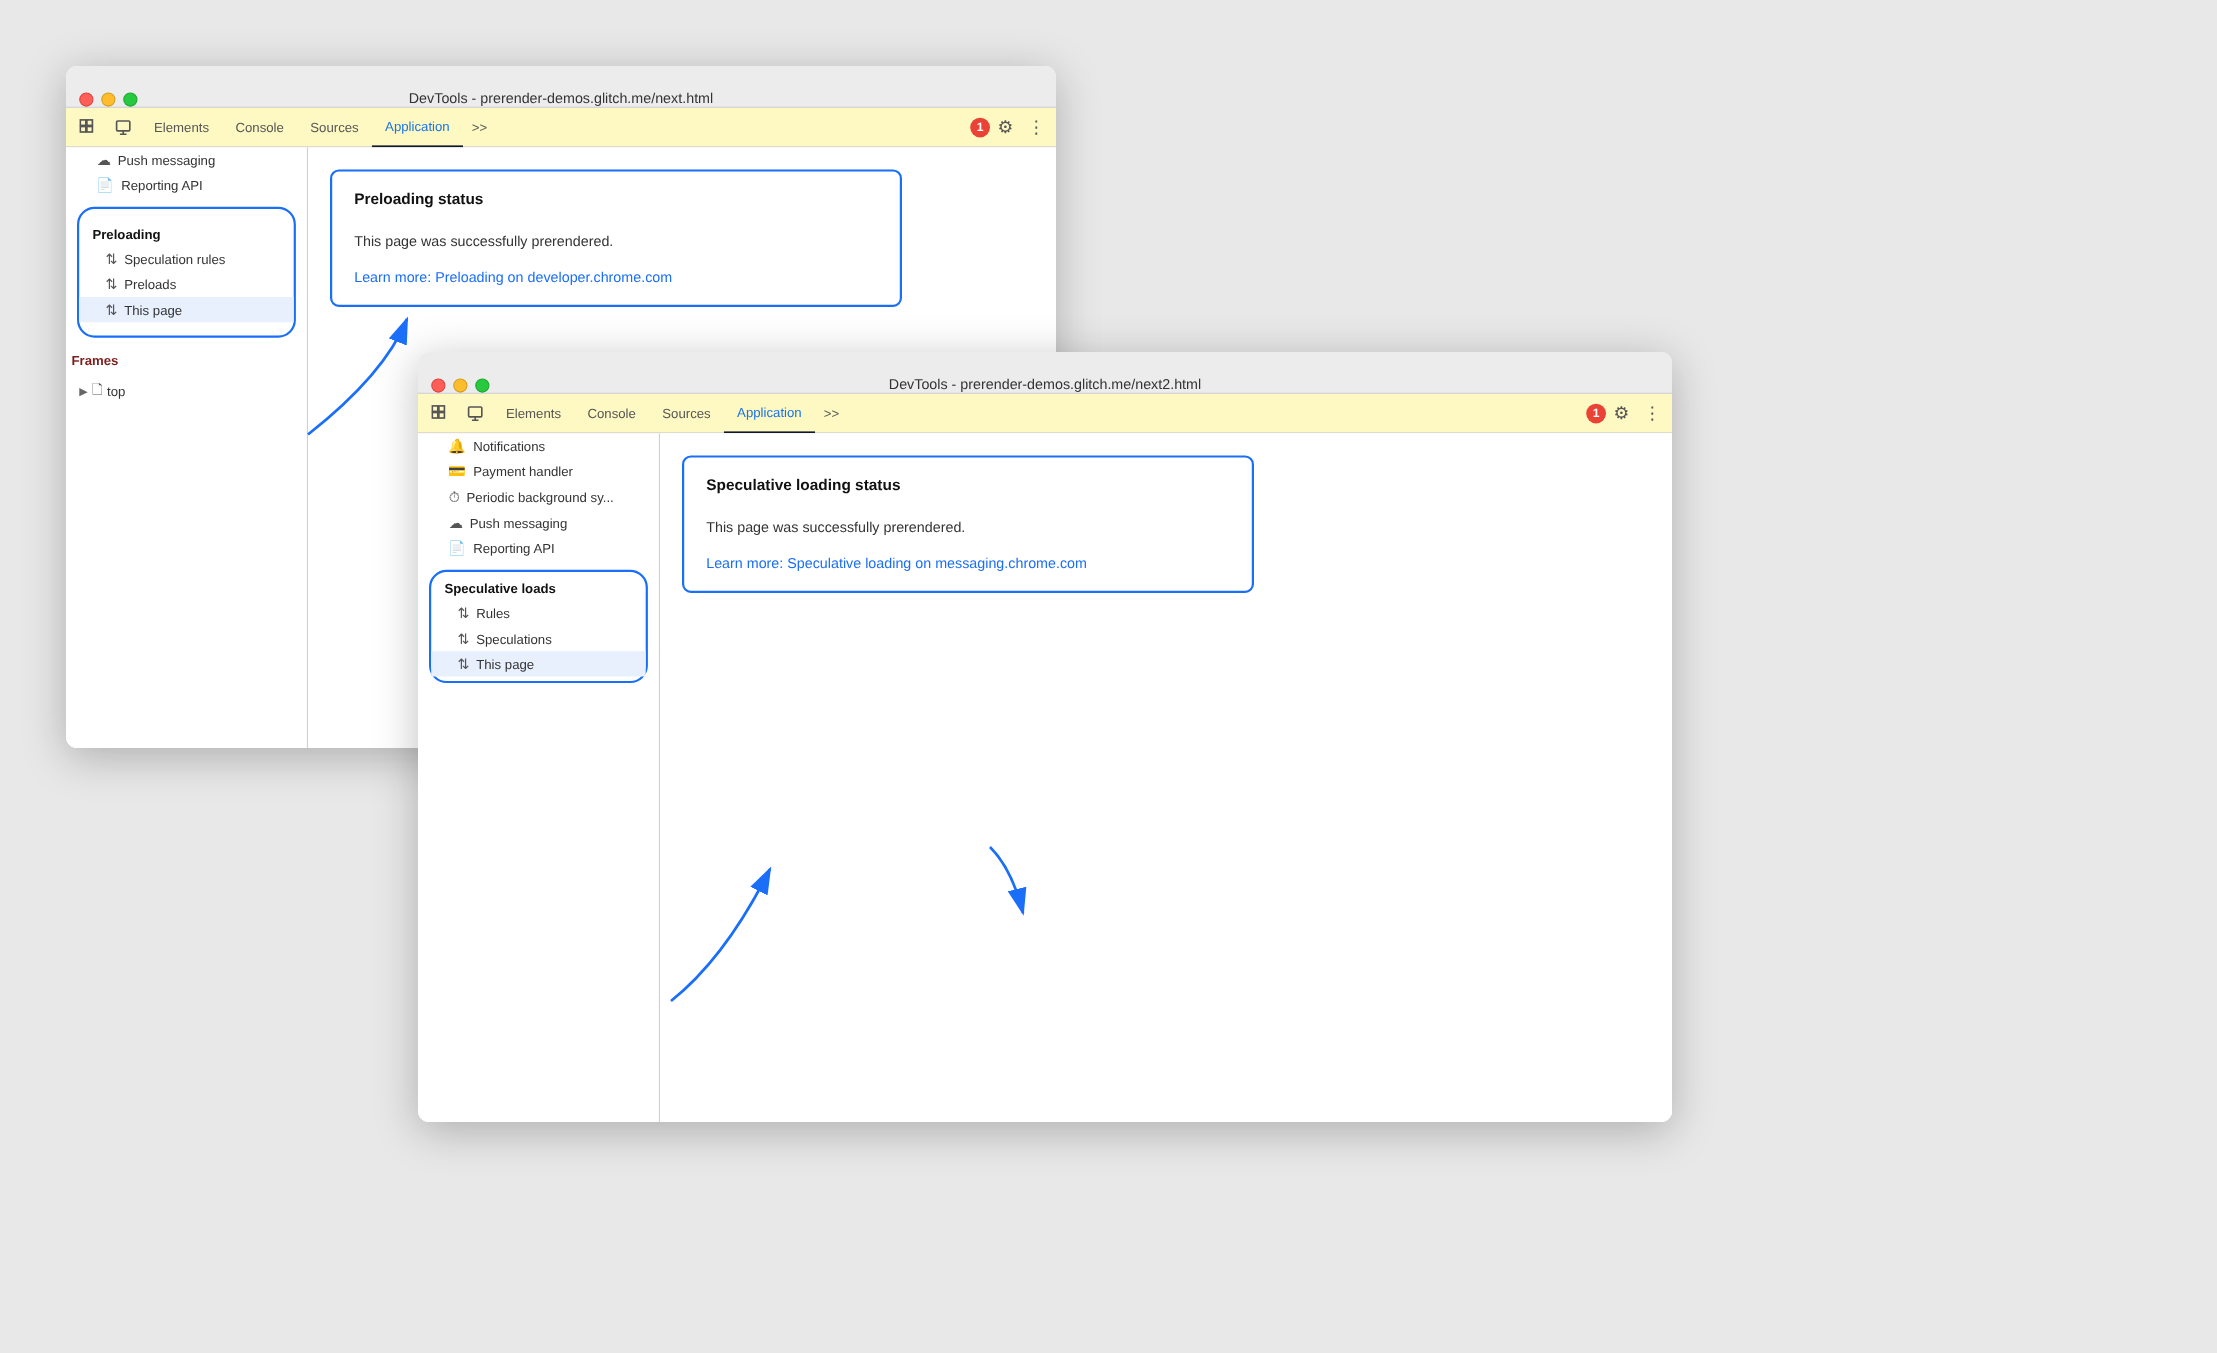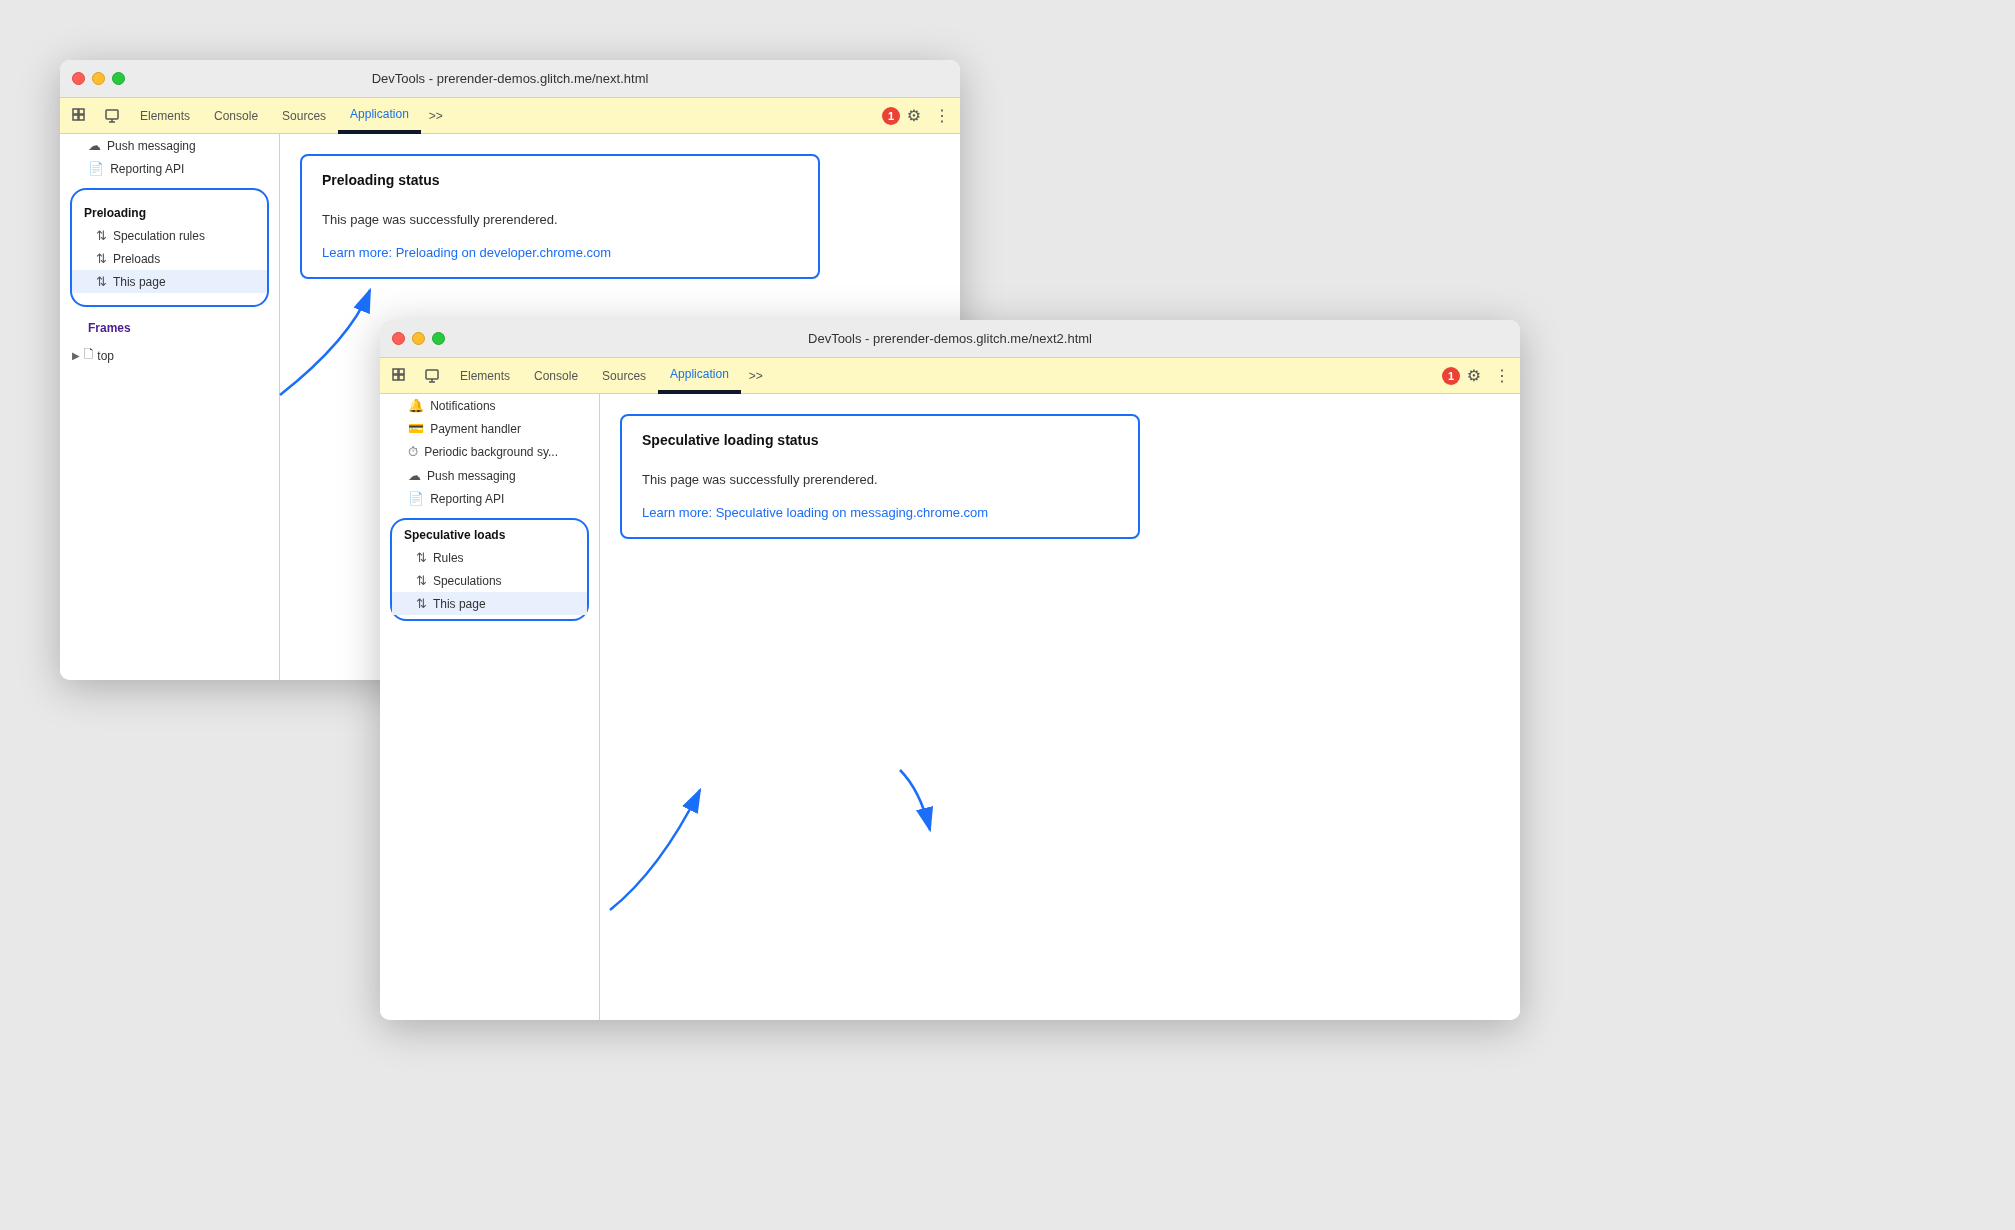--- a/index.html
+++ b/index.html
@@ -18,21 +18,21 @@
       background: #fff;
       border-radius: 10px;
       box-shadow: 0 8px 40px rgba(0,0,0,0.25);
       overflow: hidden;
     }
 
     .window-titlebar {
       background: #ececec;
       height: 38px;
       display: flex;
-      align-items: center;
+      align-items: flex-end;
       padding: 0 12px;
       border-bottom: 1px solid #d0d0d0;
       position: relative;
     }
 
     .traffic-lights {
       display: flex;
       gap: 7px;
       align-items: center;
     }
@@ -86,21 +86,21 @@
       color: #555;
       cursor: pointer;
       white-space: nowrap;
       border-radius: 4px 4px 0 0;
       height: 36px;
       display: flex;
       align-items: center;
     }
     .tab-item.active {
       color: #1a73e8;
-      border-bottom: 4px solid #0f172a;
+      border-bottom: 2px solid #0f172a;
       background: transparent;
     }
 
     .tab-more {
       padding: 6px 8px;
       font-size: 12px;
       color: #555;
       cursor: pointer;
     }
 
@@ -157,23 +157,23 @@
     
     .devtools-sidebar {
       width: 220px;
       border-right: 1px solid #d0d0d0;
       overflow-y: auto;
       background: #fff;
       font-size: 12px;
     }
 
     .sidebar-section-header {
-      padding: 6px 28px;
+      padding: 6px 5px;
       font-weight: 600;
-      color: #4c1d95;
+      color: #7f1d1d;
       font-size: 12px;
     }
 
     .sidebar-item {
       padding: 4px 16px 4px 28px;
       display: flex;
       align-items: center;
       gap: 6px;
       cursor: pointer;
       color: #333;

